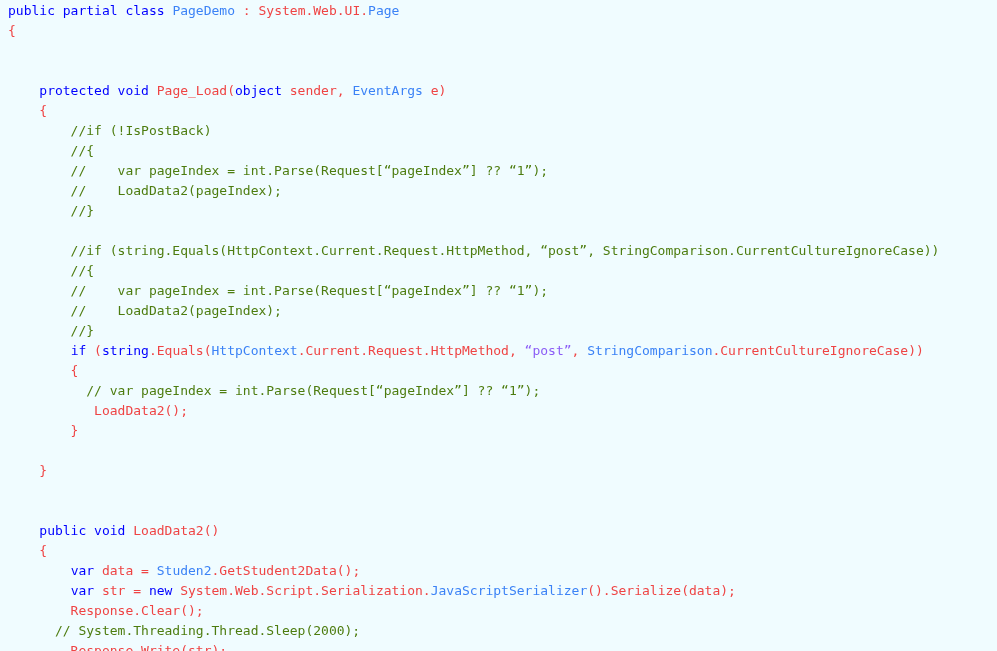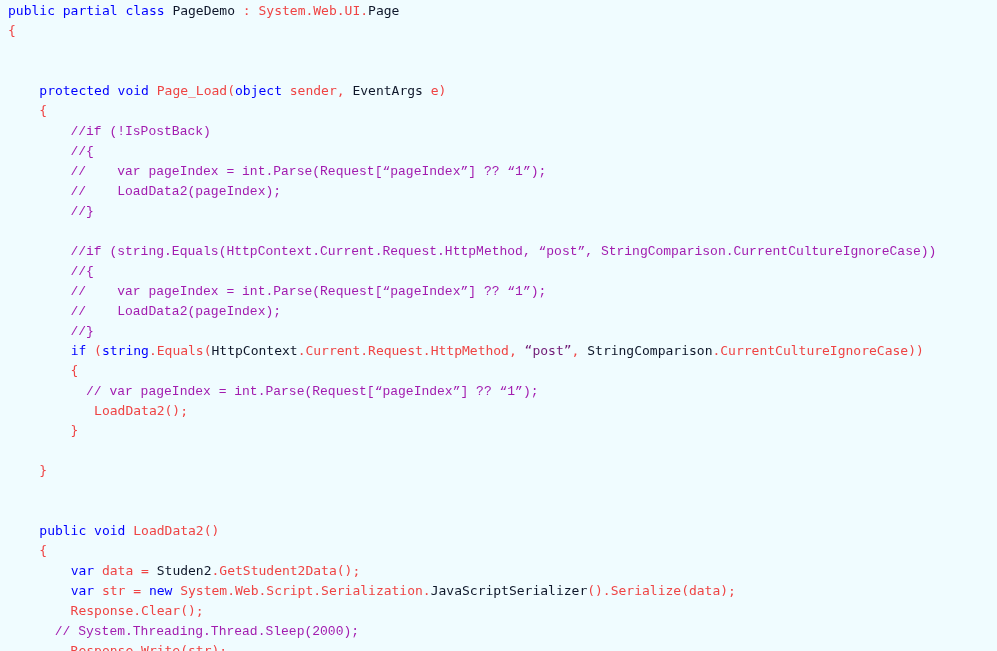--- a/index.html
+++ b/index.html
@@ -24,21 +24,21 @@
     white-space: pre;
     -webkit-font-smoothing: none;
     font-smooth: never;
   }
   .ln {
     height: 20px;
     line-height: 20px;
     white-space: pre;
   }
   .kw   { color: #0000ff; }
-  .type { color: #0f172a; }
-  .str  { color: #701a75; }
-  .cmt  { color: #a21caf; font-family: Liberation Mono, monospace; }
+  .type { color: #3b82f6; }
+  .str  { color: #8b5cf6; }
+  .cmt  { color: #4d7c0f; }
   .pl   { color: #ef4444; }
 </style>
 </head>
 <body>
 
 <div id="editor"><div class="ln"><span class="kw">public</span><span class="pl"> </span><span class="kw">partial</span><span class="pl"> </span><span class="kw">class</span><span class="pl"> </span><span class="type">PageDemo</span><span class="pl"> : System.Web.UI.</span><span class="type">Page</span></div><div class="ln"><span class="pl">{</span></div><div class="ln">&nbsp;</div><div class="ln">&nbsp;</div><div class="ln"><span class="pl">    </span><span class="kw">protected</span><span class="pl"> </span><span class="kw">void</span><span class="pl"> Page_Load(</span><span class="kw">object</span><span class="pl"> sender, </span><span class="type">EventArgs</span><span class="pl"> e)</span></div><div class="ln"><span class="pl">    {</span></div><div class="ln"><span class="cmt">        //if (!IsPostBack)</span></div><div class="ln"><span class="cmt">        //{</span></div><div class="ln"><span class="cmt">        //    var pageIndex = int.Parse(Request[“pageIndex”] ?? “1”);</span></div><div class="ln"><span class="cmt">        //    LoadData2(pageIndex);</span></div><div class="ln"><span class="cmt">        //}</span></div><div class="ln">&nbsp;</div><div class="ln"><span class="cmt">        //if (string.Equals(HttpContext.Current.Request.HttpMethod, “post”, StringComparison.CurrentCultureIgnoreCase))</span></div><div class="ln"><span class="cmt">        //{</span></div><div class="ln"><span class="cmt">        //    var pageIndex = int.Parse(Request[“pageIndex”] ?? “1”);</span></div><div class="ln"><span class="cmt">        //    LoadData2(pageIndex);</span></div><div class="ln"><span class="cmt">        //}</span></div><div class="ln"><span class="pl">        </span><span class="kw">if</span><span class="pl"> (</span><span class="kw">string</span><span class="pl">.Equals(</span><span class="type">HttpContext</span><span class="pl">.Current.Request.HttpMethod, </span><span class="str">“post”</span><span class="pl">, </span><span class="type">StringComparison</span><span class="pl">.CurrentCultureIgnoreCase))</span></div><div class="ln"><span class="pl">        {</span></div><div class="ln"><span class="cmt">          // var pageIndex = int.Parse(Request[“pageIndex”] ?? “1”);</span></div><div class="ln"><span class="pl">           LoadData2();</span></div><div class="ln"><span class="pl">        }</span></div><div class="ln">&nbsp;</div><div class="ln"><span class="pl">    }</span></div><div class="ln">&nbsp;</div><div class="ln">&nbsp;</div><div class="ln"><span class="pl">    </span><span class="kw">public</span><span class="pl"> </span><span class="kw">void</span><span class="pl"> LoadData2()</span></div><div class="ln"><span class="pl">    {</span></div><div class="ln"><span class="pl">        </span><span class="kw">var</span><span class="pl"> data = </span><span class="type">Studen2</span><span class="pl">.GetStudent2Data();</span></div><div class="ln"><span class="pl">        </span><span class="kw">var</span><span class="pl"> str = </span><span class="kw">new</span><span class="pl"> System.Web.Script.Serialization.</span><span class="type">JavaScriptSerializer</span><span class="pl">().Serialize(data);</span></div><div class="ln"><span class="pl">        Response.Clear();</span></div><div class="ln"><span class="cmt">      // System.Threading.Thread.Sleep(2000);</span></div><div class="ln"><span class="pl">        Response.Write(str);</span></div></div>
 
 </body></html>

